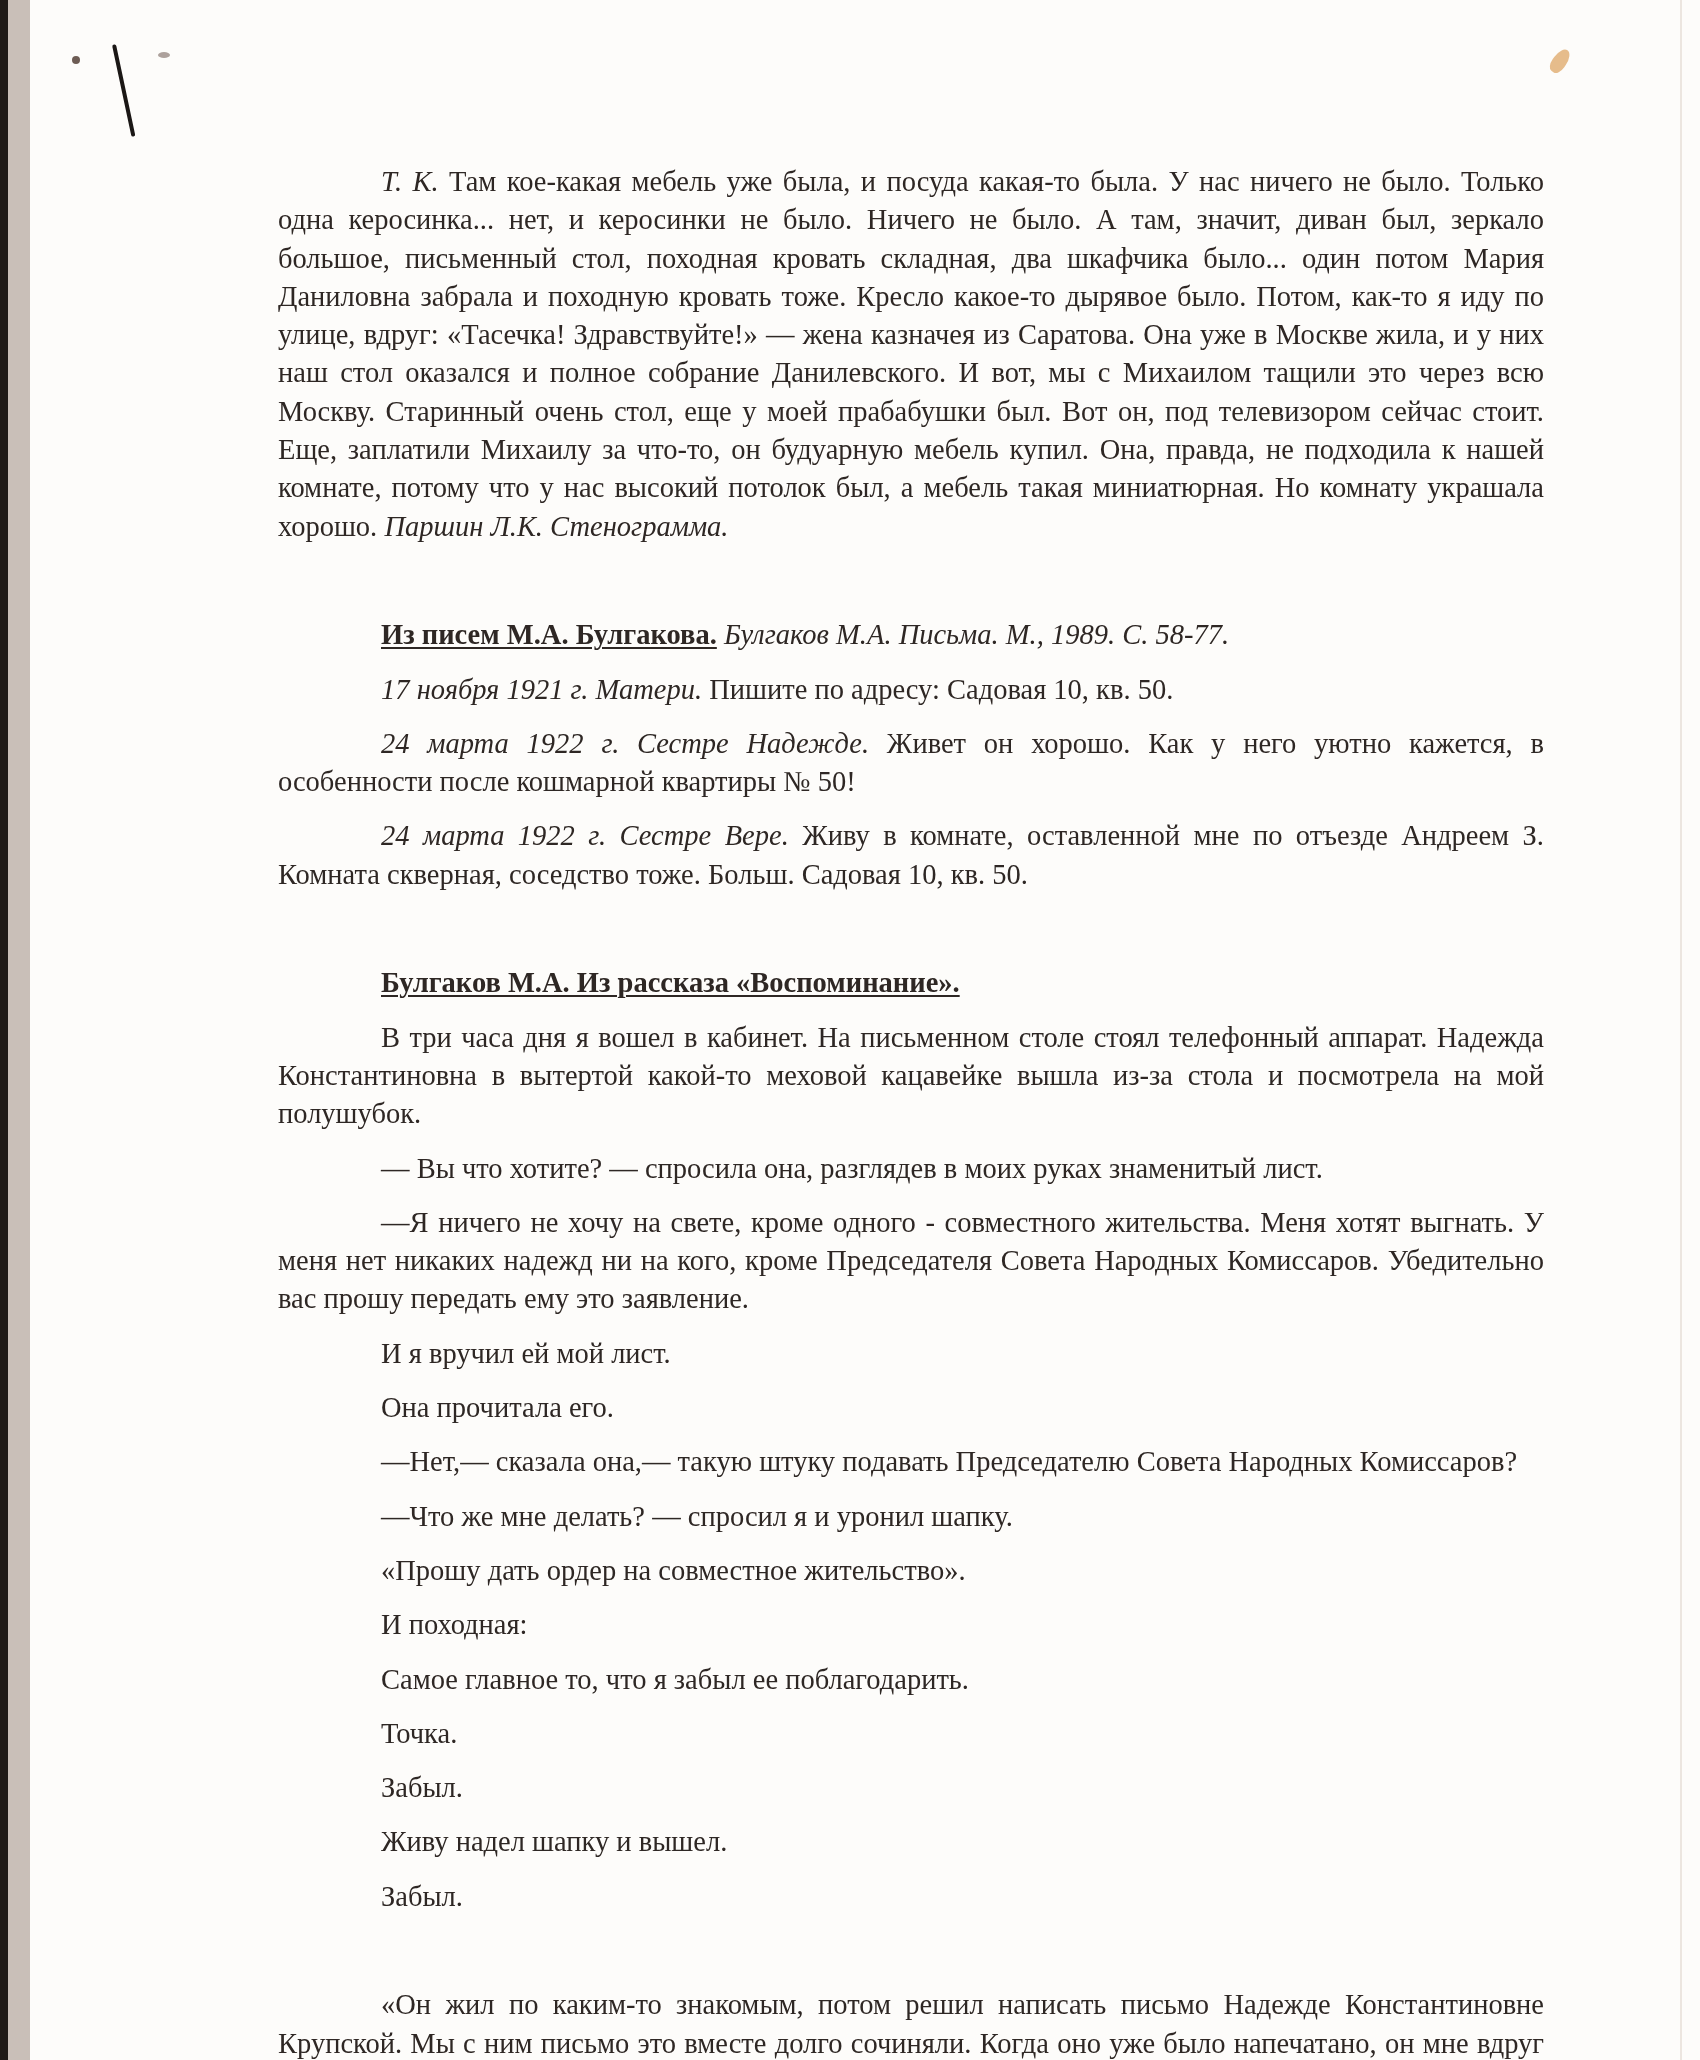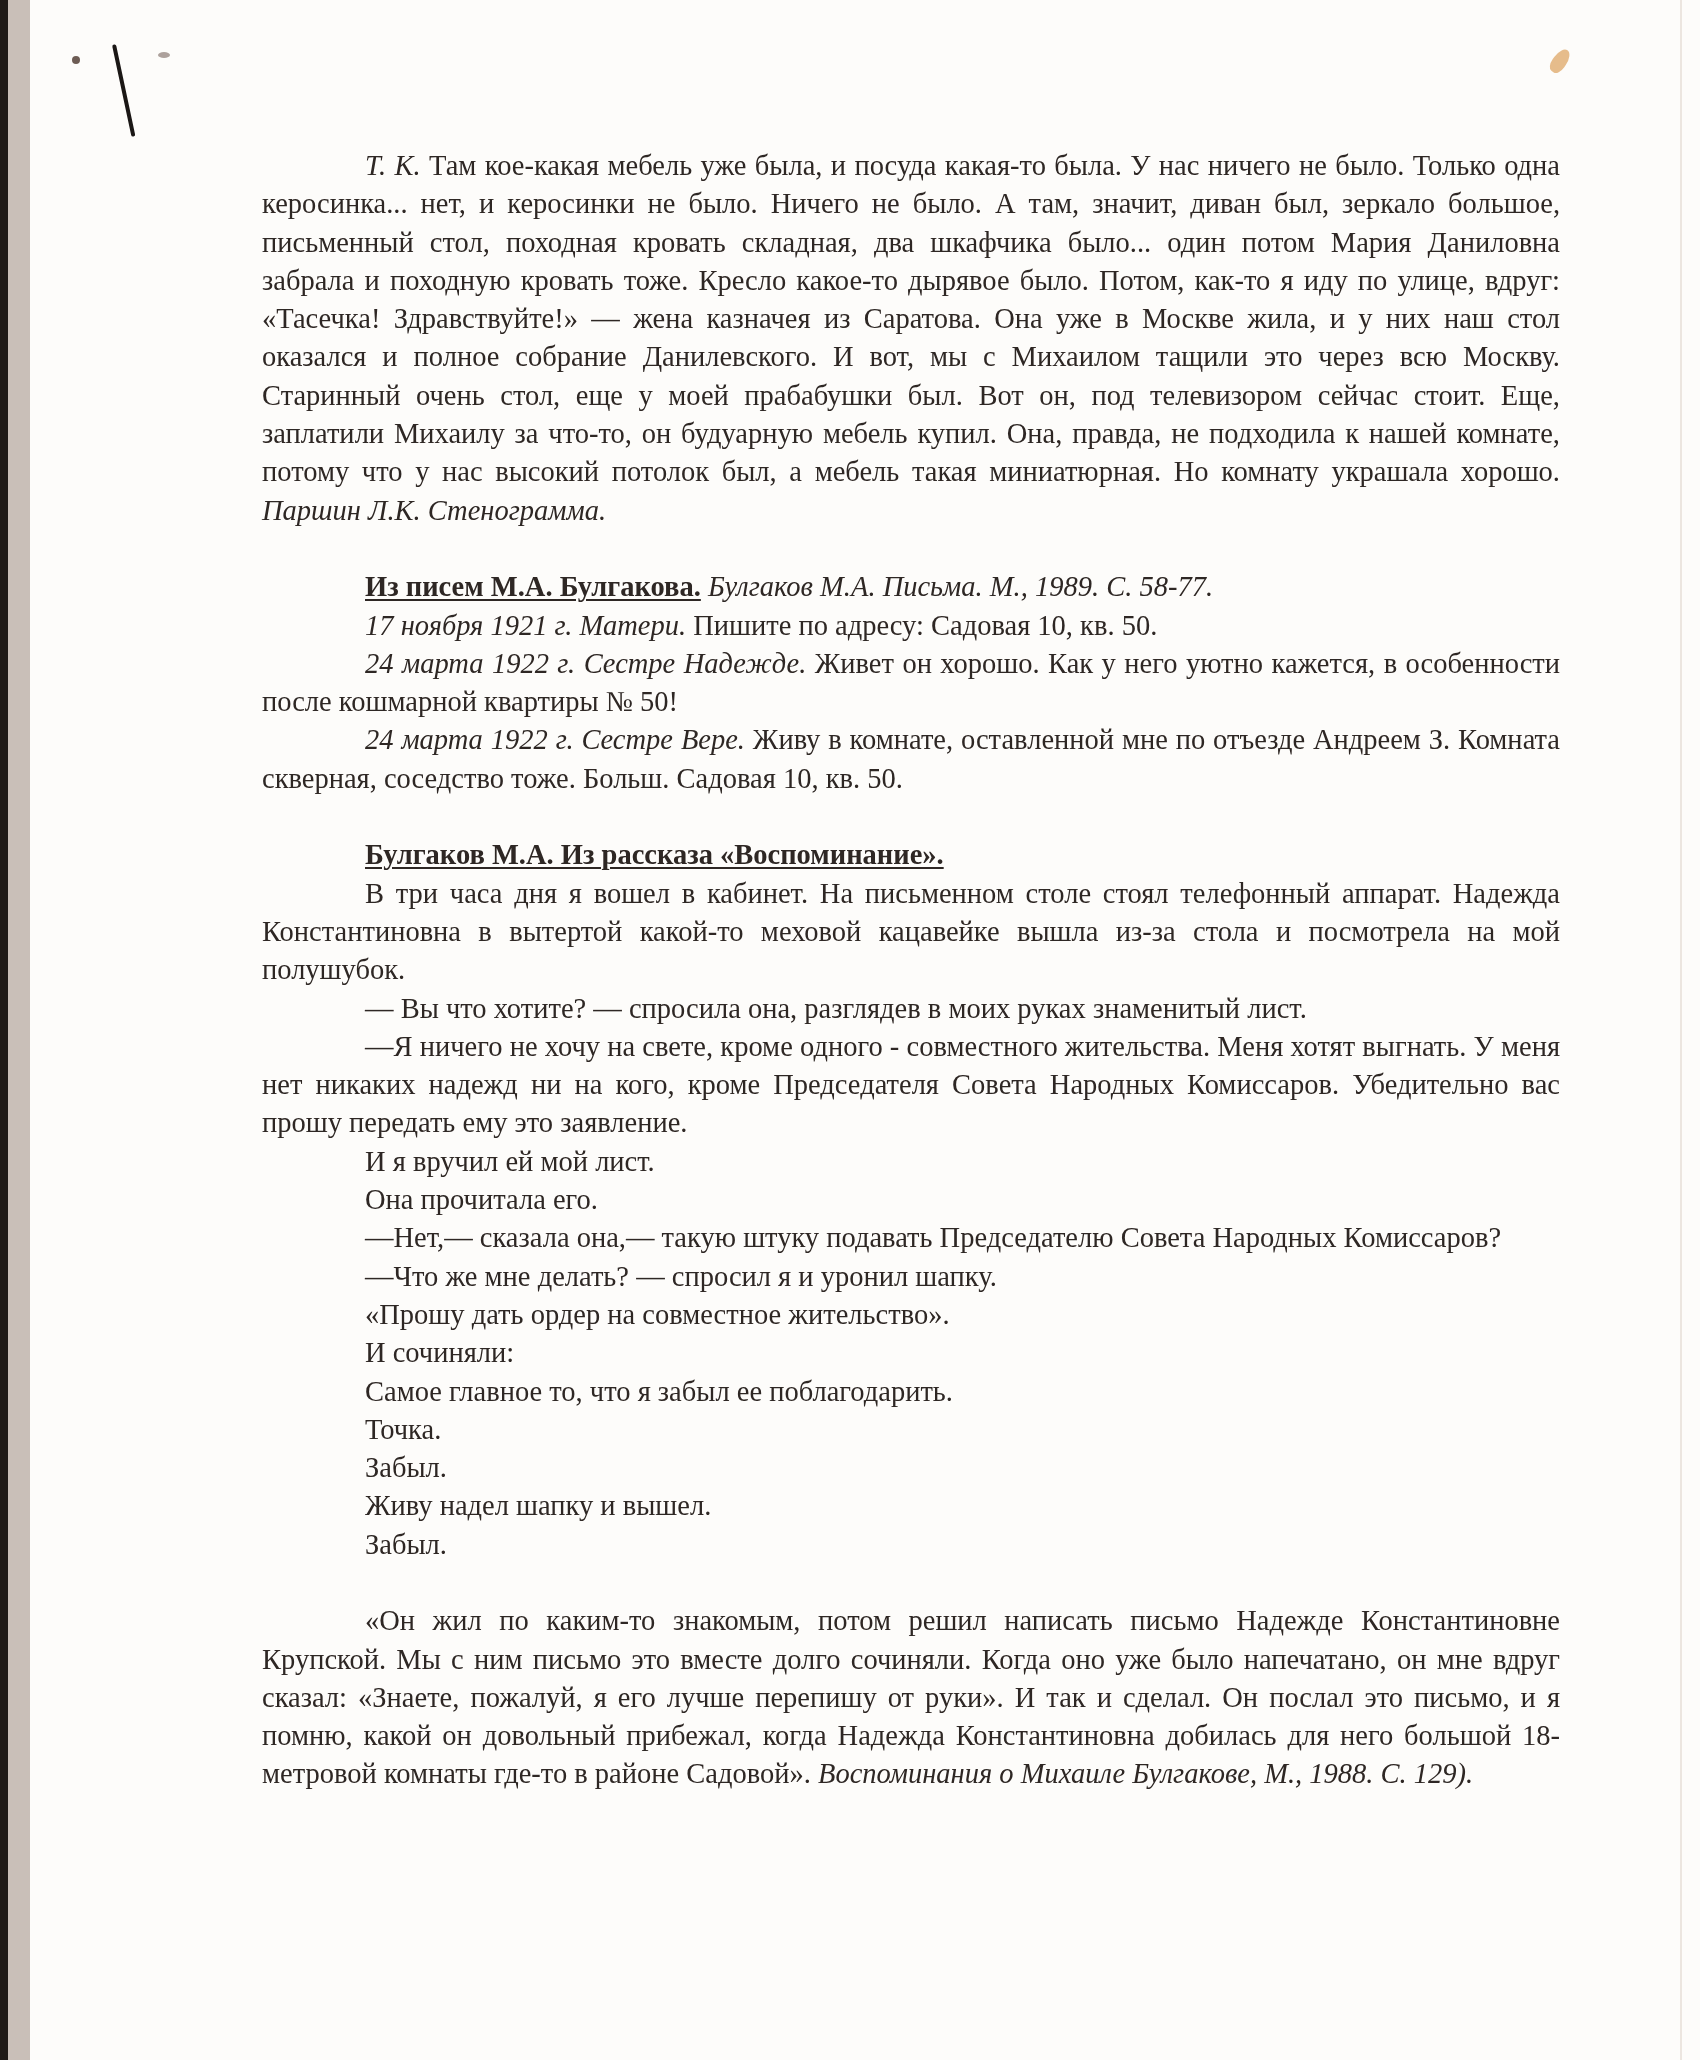--- a/index.html
+++ b/index.html
@@ -14,21 +14,21 @@
   .edge-right { position: absolute; right: 18px; top: 0; width: 2px; height: 2060px; background: #ece6e0; }
   .mark-dot { position: absolute; left: 72px; top: 56px; width: 8px; height: 8px; border-radius: 50%; background: #6d5c54; }
   .mark-line { position: absolute; left: 112px; top: 45px; width: 4px; height: 94px; background: #1b1715; transform: rotate(-12deg); transform-origin: top left; border-radius: 2px; }
   .mark-smudge { position: absolute; left: 158px; top: 52px; width: 12px; height: 6px; background: #8a7a74; border-radius: 50%; opacity: .7; }
   .mark-stain { position: absolute; left: 1553px; top: 48px; width: 14px; height: 26px; background: #e3b57e; border-radius: 50% 50% 40% 40%; transform: rotate(35deg); opacity: .9; }
 
   .page {
     position: absolute; left: 262px; top: 147px; width: 1298px;
     font-size: 28.5px; line-height: 38.3px;
   }
-  p { margin: 0; text-align: justify; text-indent: 103px; }
+  p { margin: 16px; text-align: justify; text-indent: 103px; }
   p.noj { text-align: left; }
   .gap { height: 38.3px; }
   .hd { font-weight: bold; text-decoration: underline; text-decoration-thickness: 2px; text-underline-offset: 3px; text-align: right; }
   i { font-style: italic; }
 </style>
 </head>
 <body>
 
 <div class="edge-dark"></div>
 <div class="edge-gray"></div>
@@ -53,21 +53,21 @@
 
   <p class="noj"><span class="hd">Булгаков М.А. Из рассказа «Воспоминание».</span></p>
   <p>В три часа дня я вошел в кабинет. На письменном столе стоял телефонный аппарат. Надежда Константиновна в вытертой какой-то меховой кацавейке вышла из-за стола и посмотрела на мой полушубок.</p>
   <p class="noj">— Вы что хотите? — спросила она, разглядев в моих руках знаменитый лист.</p>
   <p>—Я ничего не хочу на свете, кроме одного - совместного жительства. Меня хотят выгнать. У меня нет никаких надежд ни на кого, кроме Председателя Совета Народных Комиссаров. Убедительно вас прошу передать ему это заявление.</p>
   <p class="noj">И я вручил ей мой лист.</p>
   <p class="noj">Она прочитала его.</p>
   <p>—Нет,— сказала она,— такую штуку подавать Председателю Совета Народных Комиссаров?</p>
   <p class="noj">—Что же мне делать? — спросил я и уронил шапку.</p>
   <p class="noj">«Прошу дать ордер на совместное жительство».</p>
-  <p class="noj">И сочиняли:</p>
+  <p class="noj">И походная:</p>
   <p class="noj">Самое главное то, что я забыл ее поблагодарить.</p>
   <p class="noj">Точка.</p>
   <p class="noj">Забыл.</p>
   <p class="noj">Живу надел шапку и вышел.</p>
   <p class="noj">Забыл.</p>
 
   <div class="gap"></div>
 
   <p><span>«Он жил по каким-то знакомым, потом решил написать письмо Надежде Константиновне Крупской. Мы с ним письмо это вместе долго сочиняли. Когда оно уже было напечатано, он мне вдруг сказал: «Знаете, пожалуй, я его лучше перепишу от руки». И так и сделал. Он послал это письмо, и я помню, какой он довольный прибежал, когда Надежда Константиновна добилась для него большой 18-метровой комнаты где-то в районе Садовой». </span><i>Воспоминания о Михаиле Булгакове, М., 1988. С. 129).</i></p>
 

